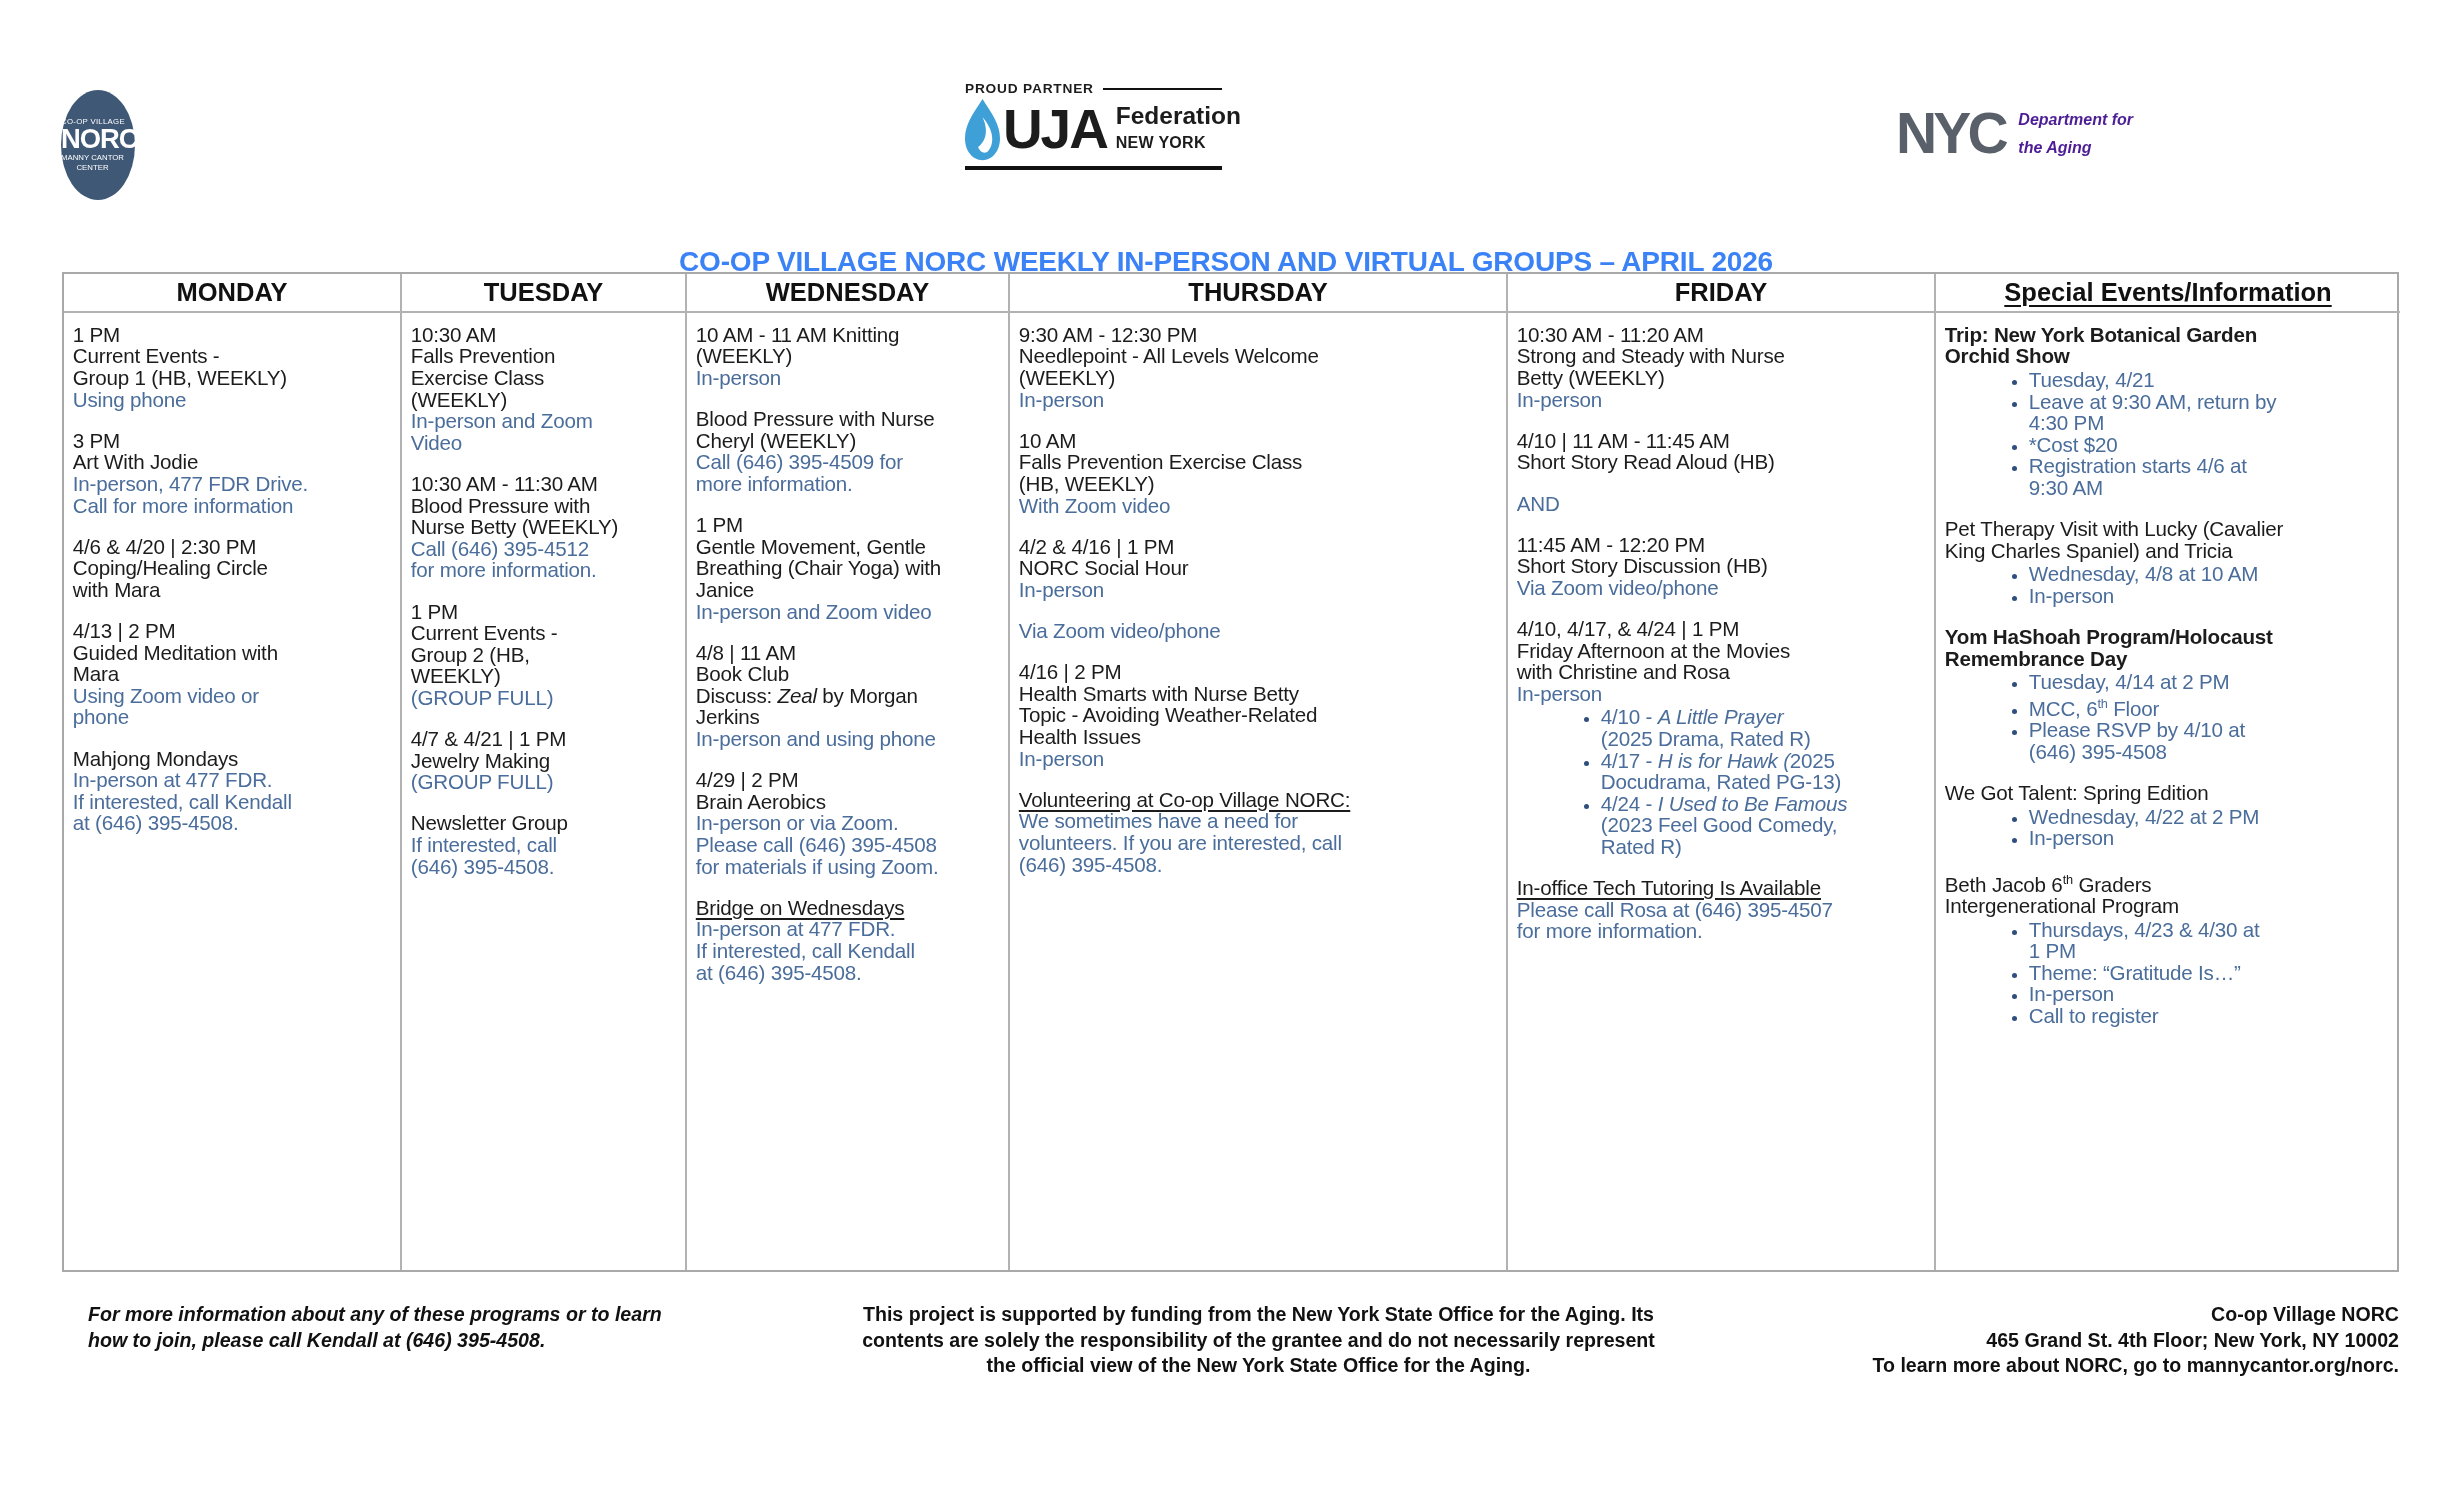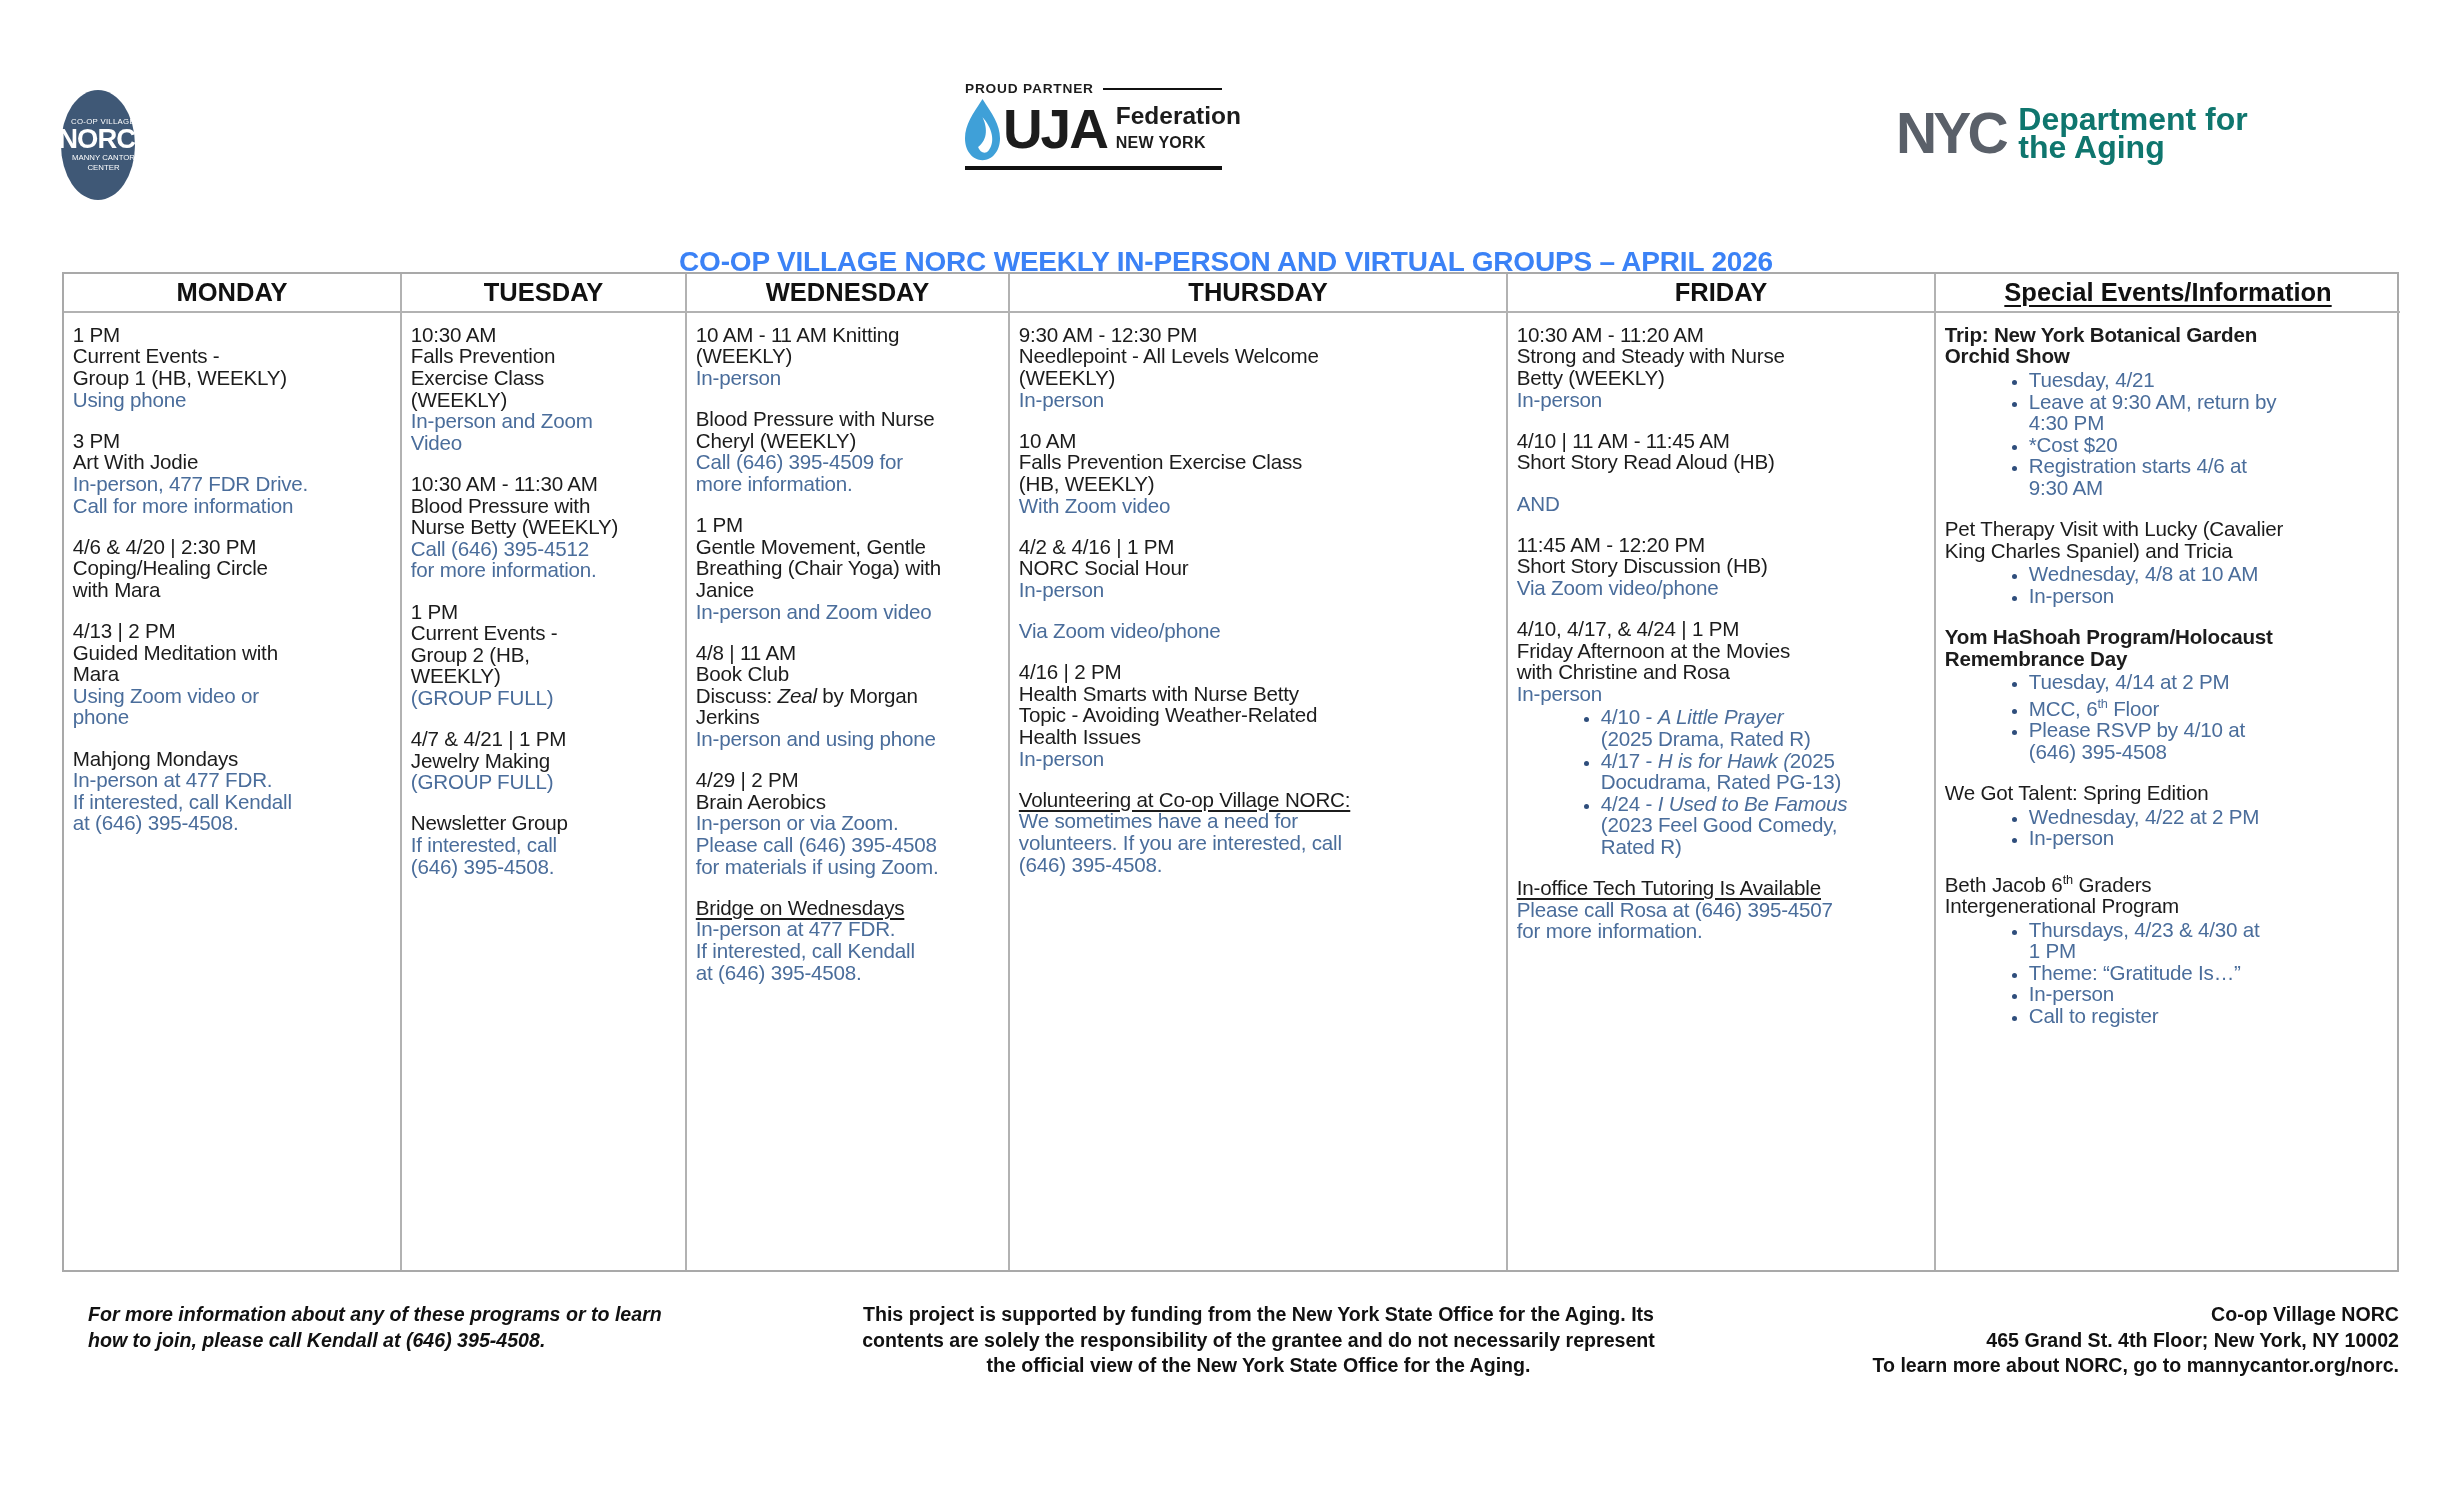--- a/index.html
+++ b/index.html
@@ -10,41 +10,41 @@
   }
   :root {
     --ink:#1c1c1c; --blue:#4a6d9b; --border:#b2b2b2;
     --norc-navy:#3f5876; --uja-blue:#3fa0d8; --nyc-gray:#5a6069;
   }
 
   
   .norc {
     position:absolute; left:61px; top:90px; width:74px; height:110px;
     background:var(--norc-navy); border-radius:50%;
-    color:#fff; display:flex; flex-direction:column; align-items:flex-end; justify-content:center;
+    color:#fff; display:flex; flex-direction:column; align-items:flex-start; justify-content:center;
     text-align:center;
   }
   .norc .t1 { font-size:7.8px; letter-spacing:0.3px; }
   .norc .t2 { font-size:27.4px; font-weight:900; letter-spacing:-1px; line-height:26.5px; }
   .norc .t3 { font-size:7.8px; line-height:9.8px; white-space:pre-line; }
 
   .uja { position:absolute; left:965px; top:81px; width:257px; }
   .uja-top { display:flex; align-items:center; gap:8.8px; font-weight:900; font-size:13.7px; letter-spacing:0.8px; }
   .uja-top .rule { flex:1; border-top:2.9px solid #111; }
   .uja-main { display:flex; align-items:center; margin-top:2px; }
   .flame { width:35px; height:63px; flex:0 0 auto; }
   .uja-acronym { font-size:55px; font-weight:900; letter-spacing:-2px; line-height:57px; margin-left:2.9px; }
   .uja-fed { margin-left:8.8px; }
   .uja-fed .f1 { font-size:24.5px; font-weight:700; line-height:26.5px; }
   .uja-fed .f2 { font-size:16px; font-weight:900; line-height:26.5px; letter-spacing:0.3px; }
   .uja-bottom { border-top:4.9px solid #111; margin-top:4.9px; }
 
   .nyc { position:absolute; left:1896px; top:106px; display:flex; align-items:center; }
   .nyc-acronym { font-size:57px; font-weight:900; letter-spacing:-3.9px; color:var(--nyc-gray); line-height:55px; }
-  .nyc-dept { margin-left:13.7px; font-weight:900; font-size:32px; line-height:27.4px; color:#0f766e; white-space:pre-line; }
+  .nyc-dept { margin-left:13.7px; font-weight:900; font-size:16px; line-height:27.4px; color:#4c1d95; white-space:pre-line;font-style:italic; }
 
   
   .title {
     position:absolute; left:0; right:0; top:246px; text-align:center;
     font-size:28px; font-weight:700; letter-spacing:-0.2px; color:#3b82f6;
   }
 
   
   .grid {
     position:absolute; left:62px; top:272px; width:2337px;

